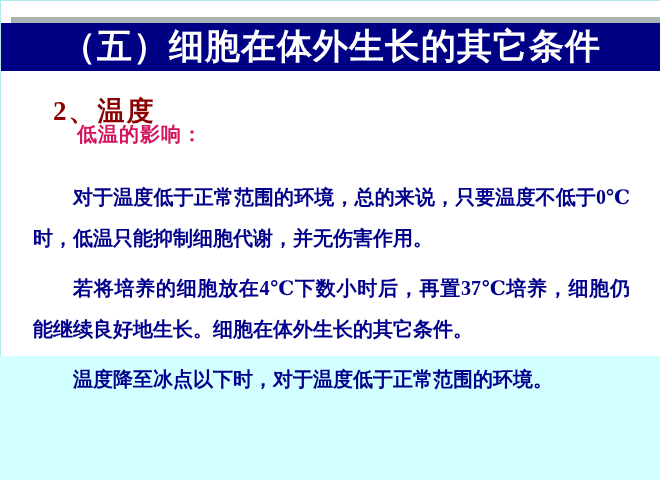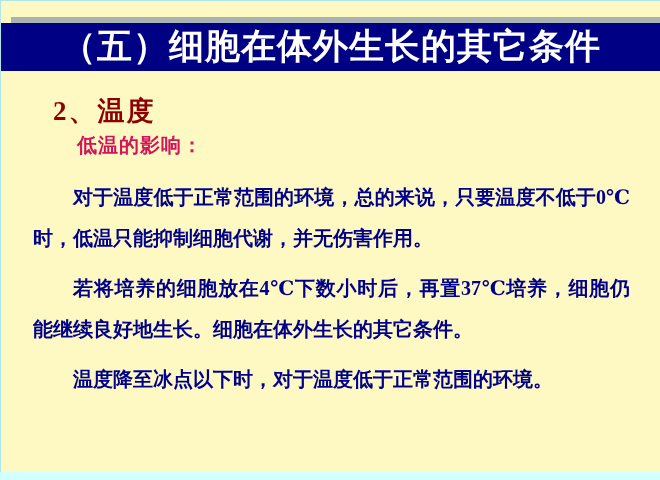--- a/index.html
+++ b/index.html
@@ -10,22 +10,22 @@
     overflow: hidden;
   }
   body {
     background: #d2ffff;
     font-family: "Liberation Serif", "DejaVu Serif", serif;
     position: relative;
   }
   .slide {
     position: absolute;
     left: 0; top: 0;
-    width: 660px; height: 472px;
-    background: #fef9c3;
+    width: 660px; height: 356px;
+    background: #ffffff;
     box-sizing: border-box;
     border-left: 1px solid #aee8e8;
     border-top: 1px solid #aee8e8;
   }
   .titlebar-shadow {
     position: absolute;
     left: 10px;
     right: 0;
     top: 16px;
     height: 6px;
@@ -52,21 +52,21 @@
     top: 80px;
     margin: 12px;
     color: #8b0000;
     font-size: 27px;
     font-weight: bold;
     letter-spacing: 2px;
   }
   .subheading {
     position: absolute;
     left: 76px;
-    top: 131px;
+    top: 120px;
     color: #d4145a;
     font-size: 20px;
     font-weight: bold;
     letter-spacing: 1px;
   }
   .body-text {
     position: absolute;
     left: 32px;
     top: 176px;
     width: 597px;

